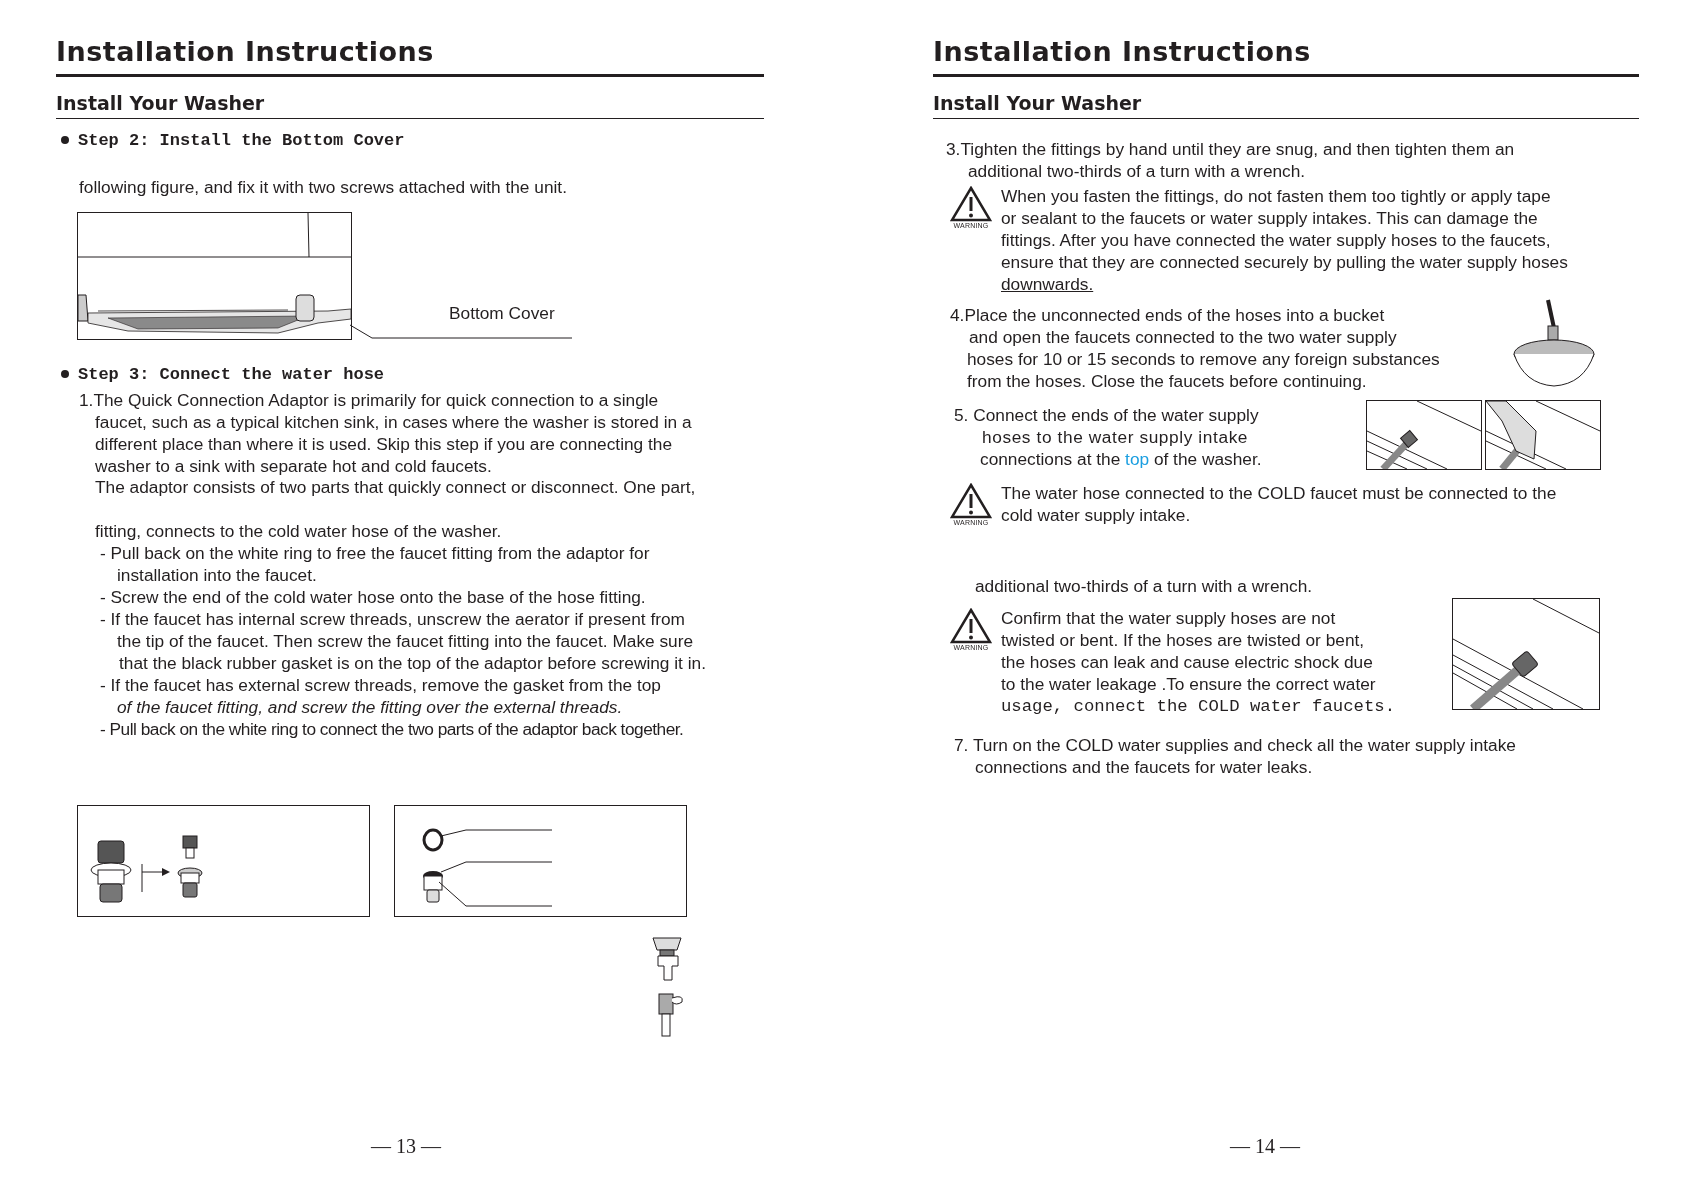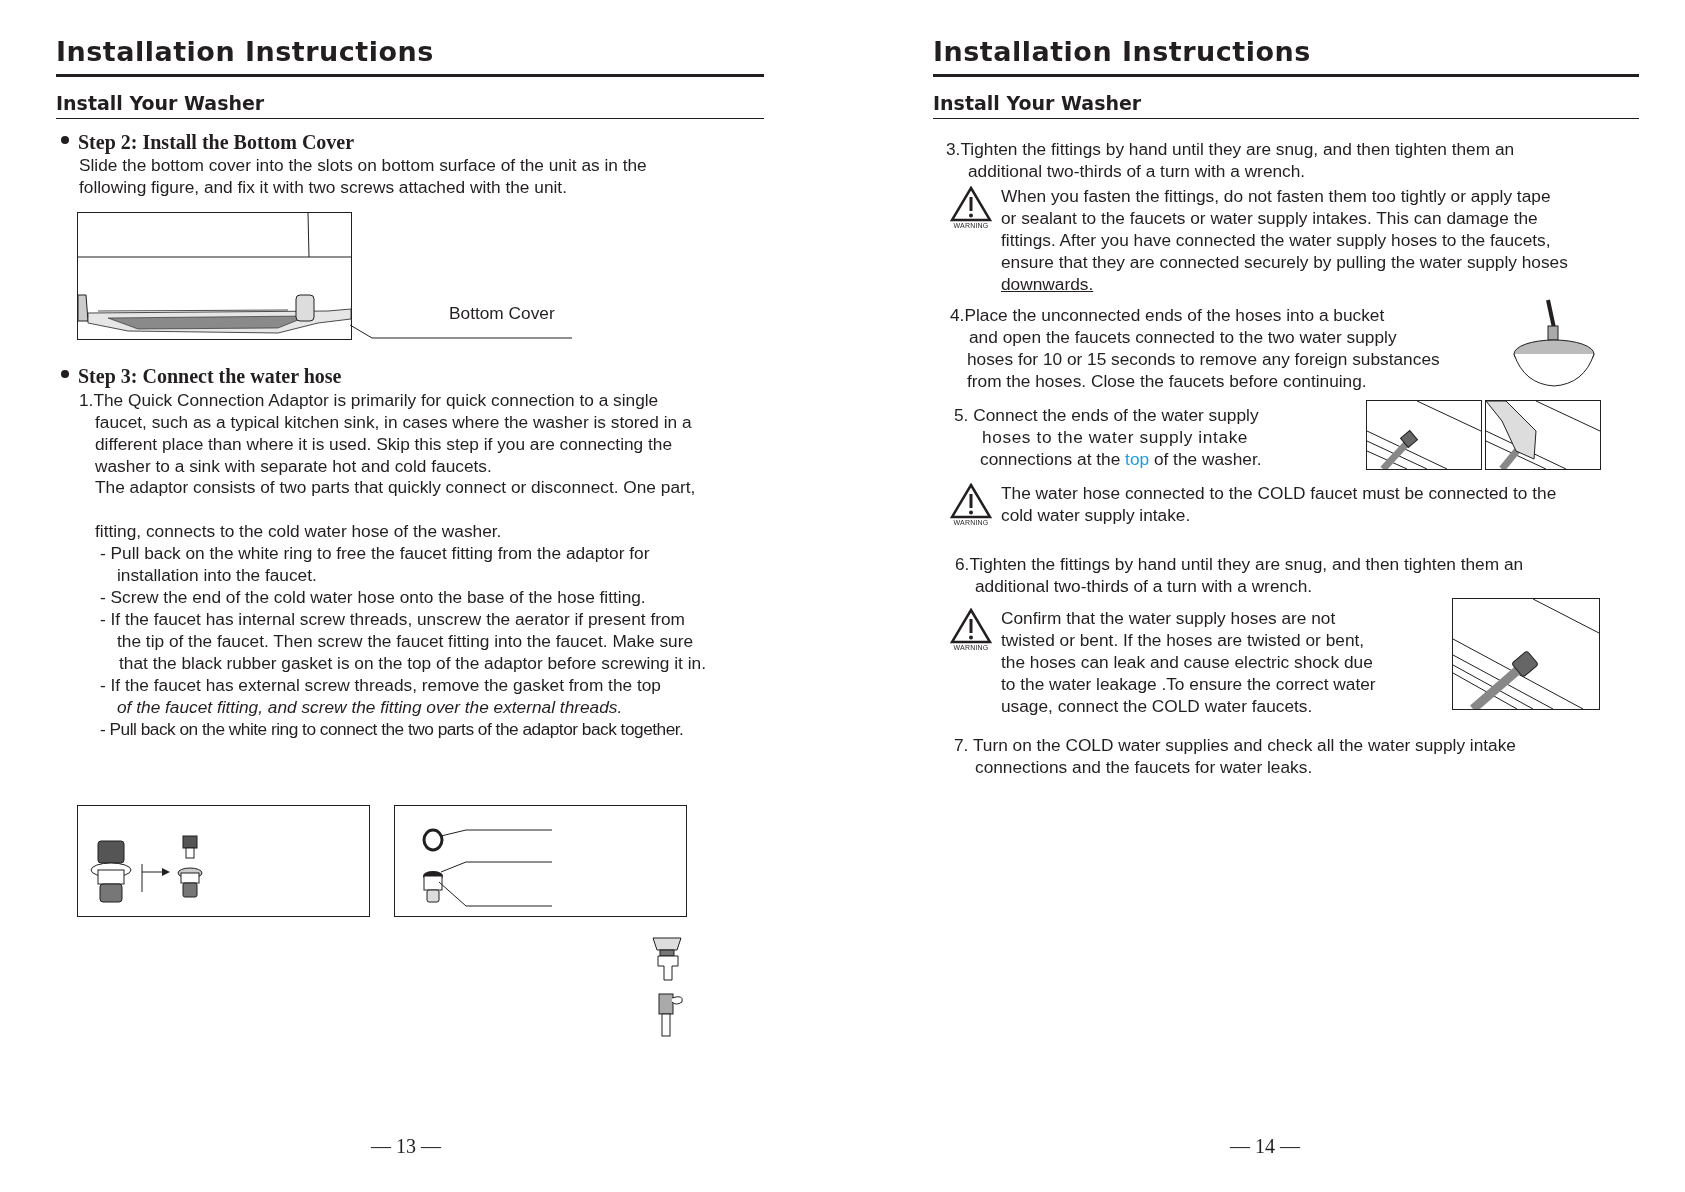--- a/index.html
+++ b/index.html
@@ -8,42 +8,41 @@
   .page { position:absolute; top:8px; height:1192px; }
   .page.left { left:0; width:842px; }
   .page.right { left:842px; width:843px; }
   .title { position:absolute; font-family:"DejaVu Sans", sans-serif; font-weight:bold;
            font-size:27px; letter-spacing:0.5px; top:28px; }
   .title-rule { position:absolute; top:66px; height:3px; background:#231f20; }
   .subtitle { position:absolute; font-weight:bold; font-size:19px; top:84px; }
   .sub-rule { position:absolute; top:110px; height:1px; background:#231f20; }
   .p { position:absolute; font-family:"Liberation Sans", sans-serif; font-size:17.3px;
        line-height:21.8px; white-space:nowrap; }
-  .step-h { position:absolute; font-family:Liberation Serif, serif; font-weight:bold; font-size:20px; }
+  .step-h { position:absolute; font-family:Liberation Mono, monospace; font-weight:bold; font-size:17px; }
   .bullet { position:absolute; width:8px; height:8px; border-radius:50%; background:#231f20; }
   .fig { position:absolute; border:1.5px solid #231f20; background:#fff; }
   .pagenum { position:absolute; top:1127px; font-family:Liberation Serif, serif; font-size:20px; }
   .warn { position:absolute; width:42px; height:46px; }
   .warn svg { display:block; }
   .warn span { display:block; font-size:7px; text-align:center; font-family:"Liberation Sans", sans-serif; letter-spacing:0.2px; }
   .blue { color:#1a9ee0; }
   .label { position:absolute; font-family:"Liberation Sans", sans-serif; font-size:17.3px; }
 </style>
 </head>
 <body>
 
 <div class="page left">
   <div class="title" style="left:56px;">Installation Instructions</div>
   <div class="title-rule" style="left:56px;width:708px;"></div>
   <div class="subtitle" style="left:56px;">Install Your Washer</div>
   <div class="sub-rule" style="left:56px;width:708px;"></div>
 
   <div class="bullet" style="left:61px;top:128px;"></div>
   <div class="step-h" style="left:78px;top:123px;">Step 2: Install the Bottom Cover</div>
-  <div class="p" style="left:79px;top:147px;">Slide the bottom cover into the slots on bottom surface of the unit as in the</div>
   <div class="p" style="left:79px;top:169px;">following figure, and fix it with two screws attached with the unit.</div>
 
   <div class="fig" style="left:77px;top:204px;width:273px;height:126px;">
     <svg width="273" height="126" viewBox="0 0 273 126">
       <line x1="0" y1="44" x2="273" y2="44" stroke="#231f20" stroke-width="1"></line>
       <line x1="230" y1="0" x2="231" y2="44" stroke="#231f20" stroke-width="1"></line>
       <path d="M0 82 L8 82 L10 108 L0 108 Z" fill="#ccc" stroke="#231f20"></path>
       <path d="M10 100 L250 98 L273 96 L273 106 L240 110 L200 120 L50 118 L10 110 Z" fill="#e6e6e6" stroke="#231f20" stroke-width="0.8"></path>
       <path d="M30 105 L230 103 L200 115 L60 116 Z" fill="#8a8a8a" stroke="#231f20" stroke-width="0.6"></path>
       <rect x="218" y="82" width="18" height="26" rx="4" fill="#ddd" stroke="#231f20"></rect>
@@ -182,36 +181,35 @@
     <svg width="42" height="36" viewBox="0 0 42 36">
         <polygon points="21,2 40,34 2,34" fill="#fff" stroke="#231f20" stroke-width="2.5"></polygon>
         <line x1="21" y1="11" x2="21" y2="25" stroke="#231f20" stroke-width="3"></line>
         <circle cx="21" cy="29.5" r="2" fill="#231f20"></circle>
       </svg>
     <span>WARNING</span>
   </div>
   <div class="p" style="left:159px;top:475px;">The water hose connected to the COLD faucet must be connected to the</div>
   <div class="p" style="left:159px;top:497px;"> cold water supply intake.</div>
 
-  <div class="p" style="left:113px;top:546px;">6.Tighten the fittings by hand until they are snug, and then tighten them an</div>
   <div class="p" style="left:133px;top:568px;">additional two-thirds of a turn with a wrench.</div>
 
   <div class="warn" style="left:108px;top:600px;">
     <svg width="42" height="36" viewBox="0 0 42 36">
         <polygon points="21,2 40,34 2,34" fill="#fff" stroke="#231f20" stroke-width="2.5"></polygon>
         <line x1="21" y1="11" x2="21" y2="25" stroke="#231f20" stroke-width="3"></line>
         <circle cx="21" cy="29.5" r="2" fill="#231f20"></circle>
       </svg>
     <span>WARNING</span>
   </div>
   <div class="p" style="left:159px;top:600px;">Confirm that the water supply hoses are not</div>
   <div class="p" style="left:159px;top:622px;">twisted or bent. If the hoses are twisted or bent,</div>
   <div class="p" style="left:159px;top:644px;">the hoses can leak and cause electric shock due</div>
   <div class="p" style="left:159px;top:666px;">to the water leakage .To ensure the correct water</div>
-  <div class="p" style="left:159px;top:688px;">usage, connect the COLD water faucets.</div>
+  <div class="p" style="left:159px;top:688px;font-family:Liberation Mono, monospace;">usage, connect the COLD water faucets.</div>
   <div class="fig" style="left:610px;top:590px;width:146px;height:110px;border-width:1px;">
     <svg width="146" height="110">
       <line x1="80" y1="0" x2="146" y2="34" stroke="#231f20"></line>
       <line x1="0" y1="40" x2="130" y2="110" stroke="#231f20"></line>
       <line x1="0" y1="56" x2="100" y2="110" stroke="#231f20"></line>
       <line x1="0" y1="66" x2="80" y2="110" stroke="#231f20"></line>
       <line x1="0" y1="74" x2="64" y2="110" stroke="#231f20"></line>
       <line x1="20" y1="110" x2="66" y2="70" stroke="#888" stroke-width="9"></line>
       <rect x="62" y="56" width="20" height="18" rx="3" fill="#666" stroke="#231f20" transform="rotate(-40 72 65)"></rect>
     </svg>

